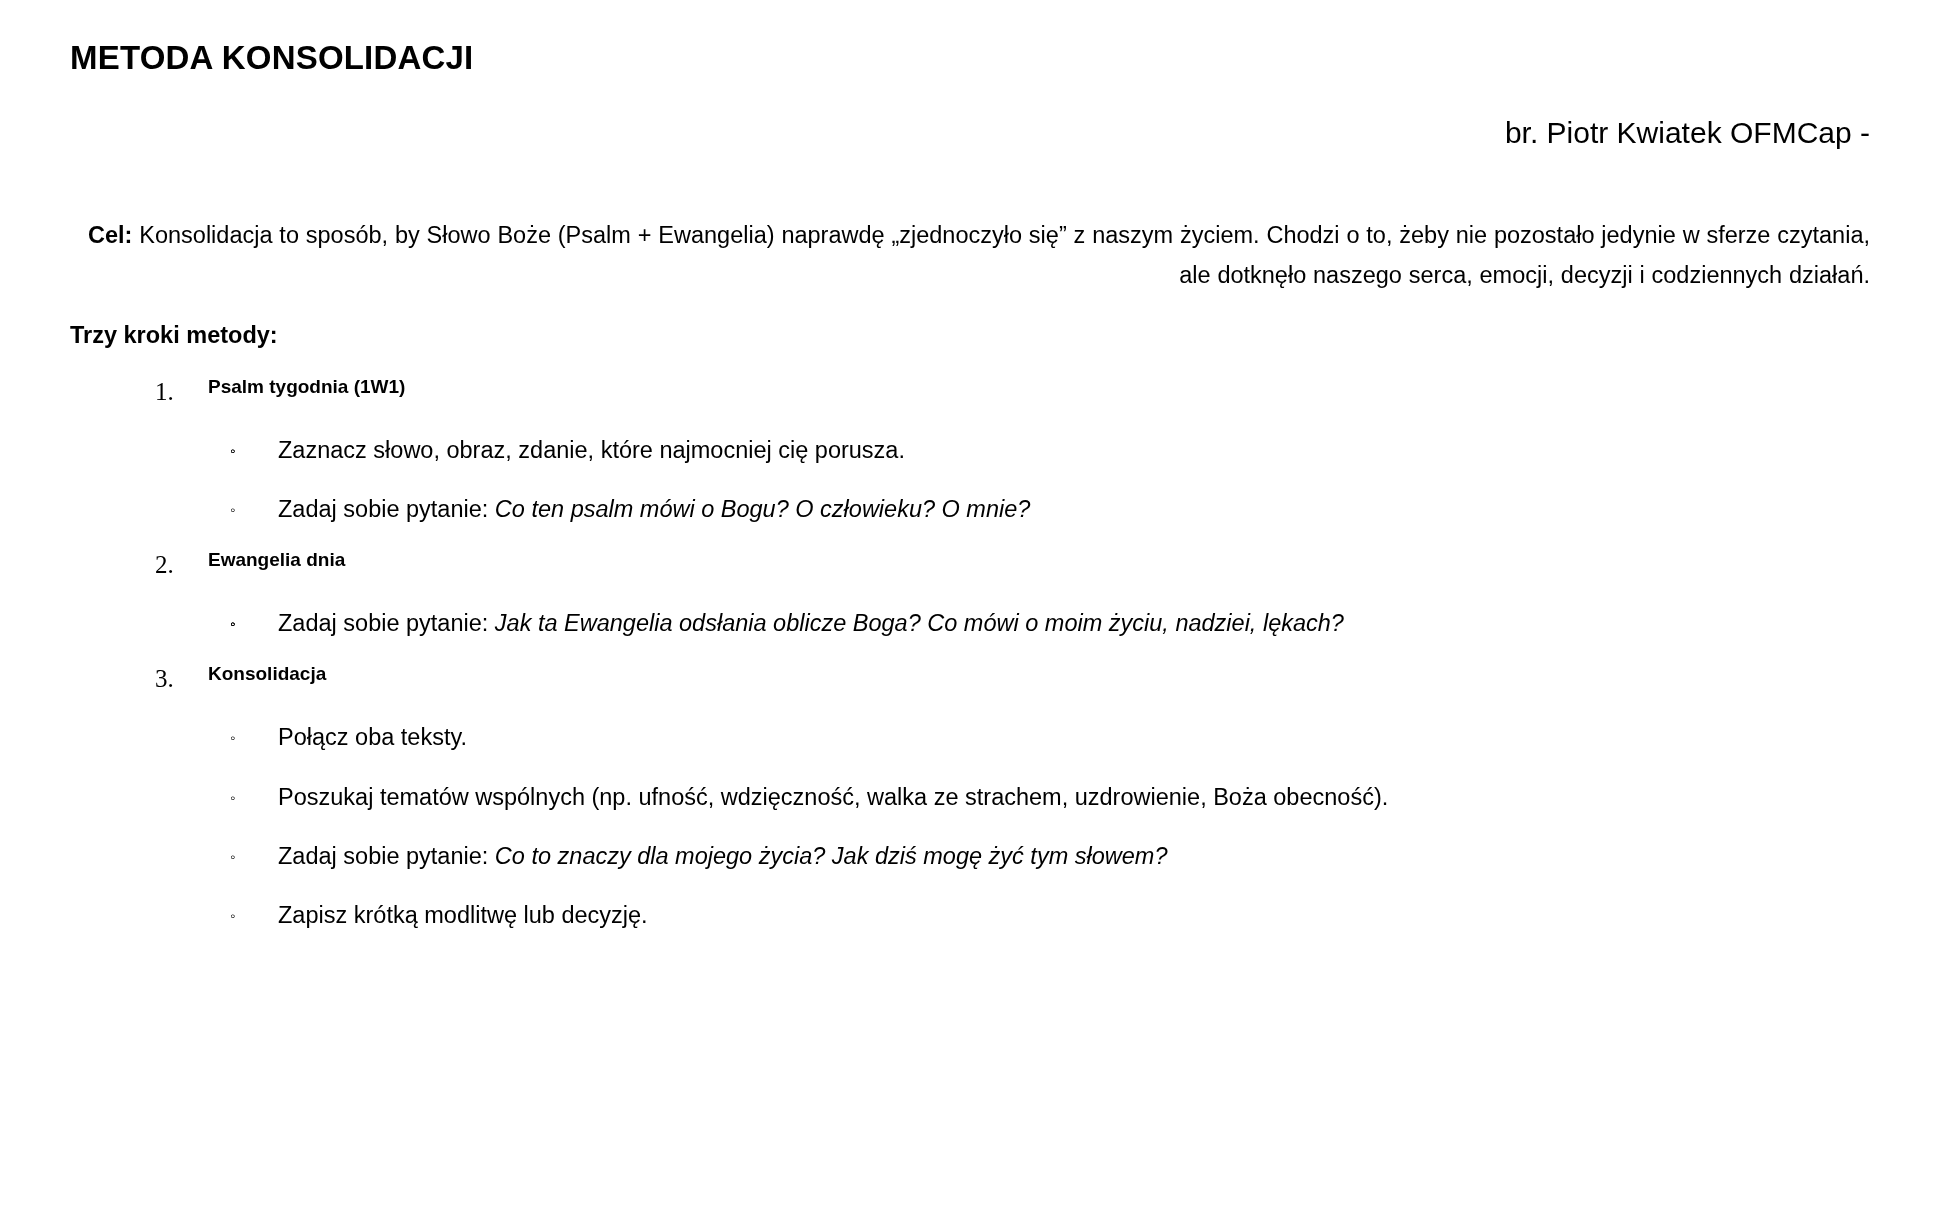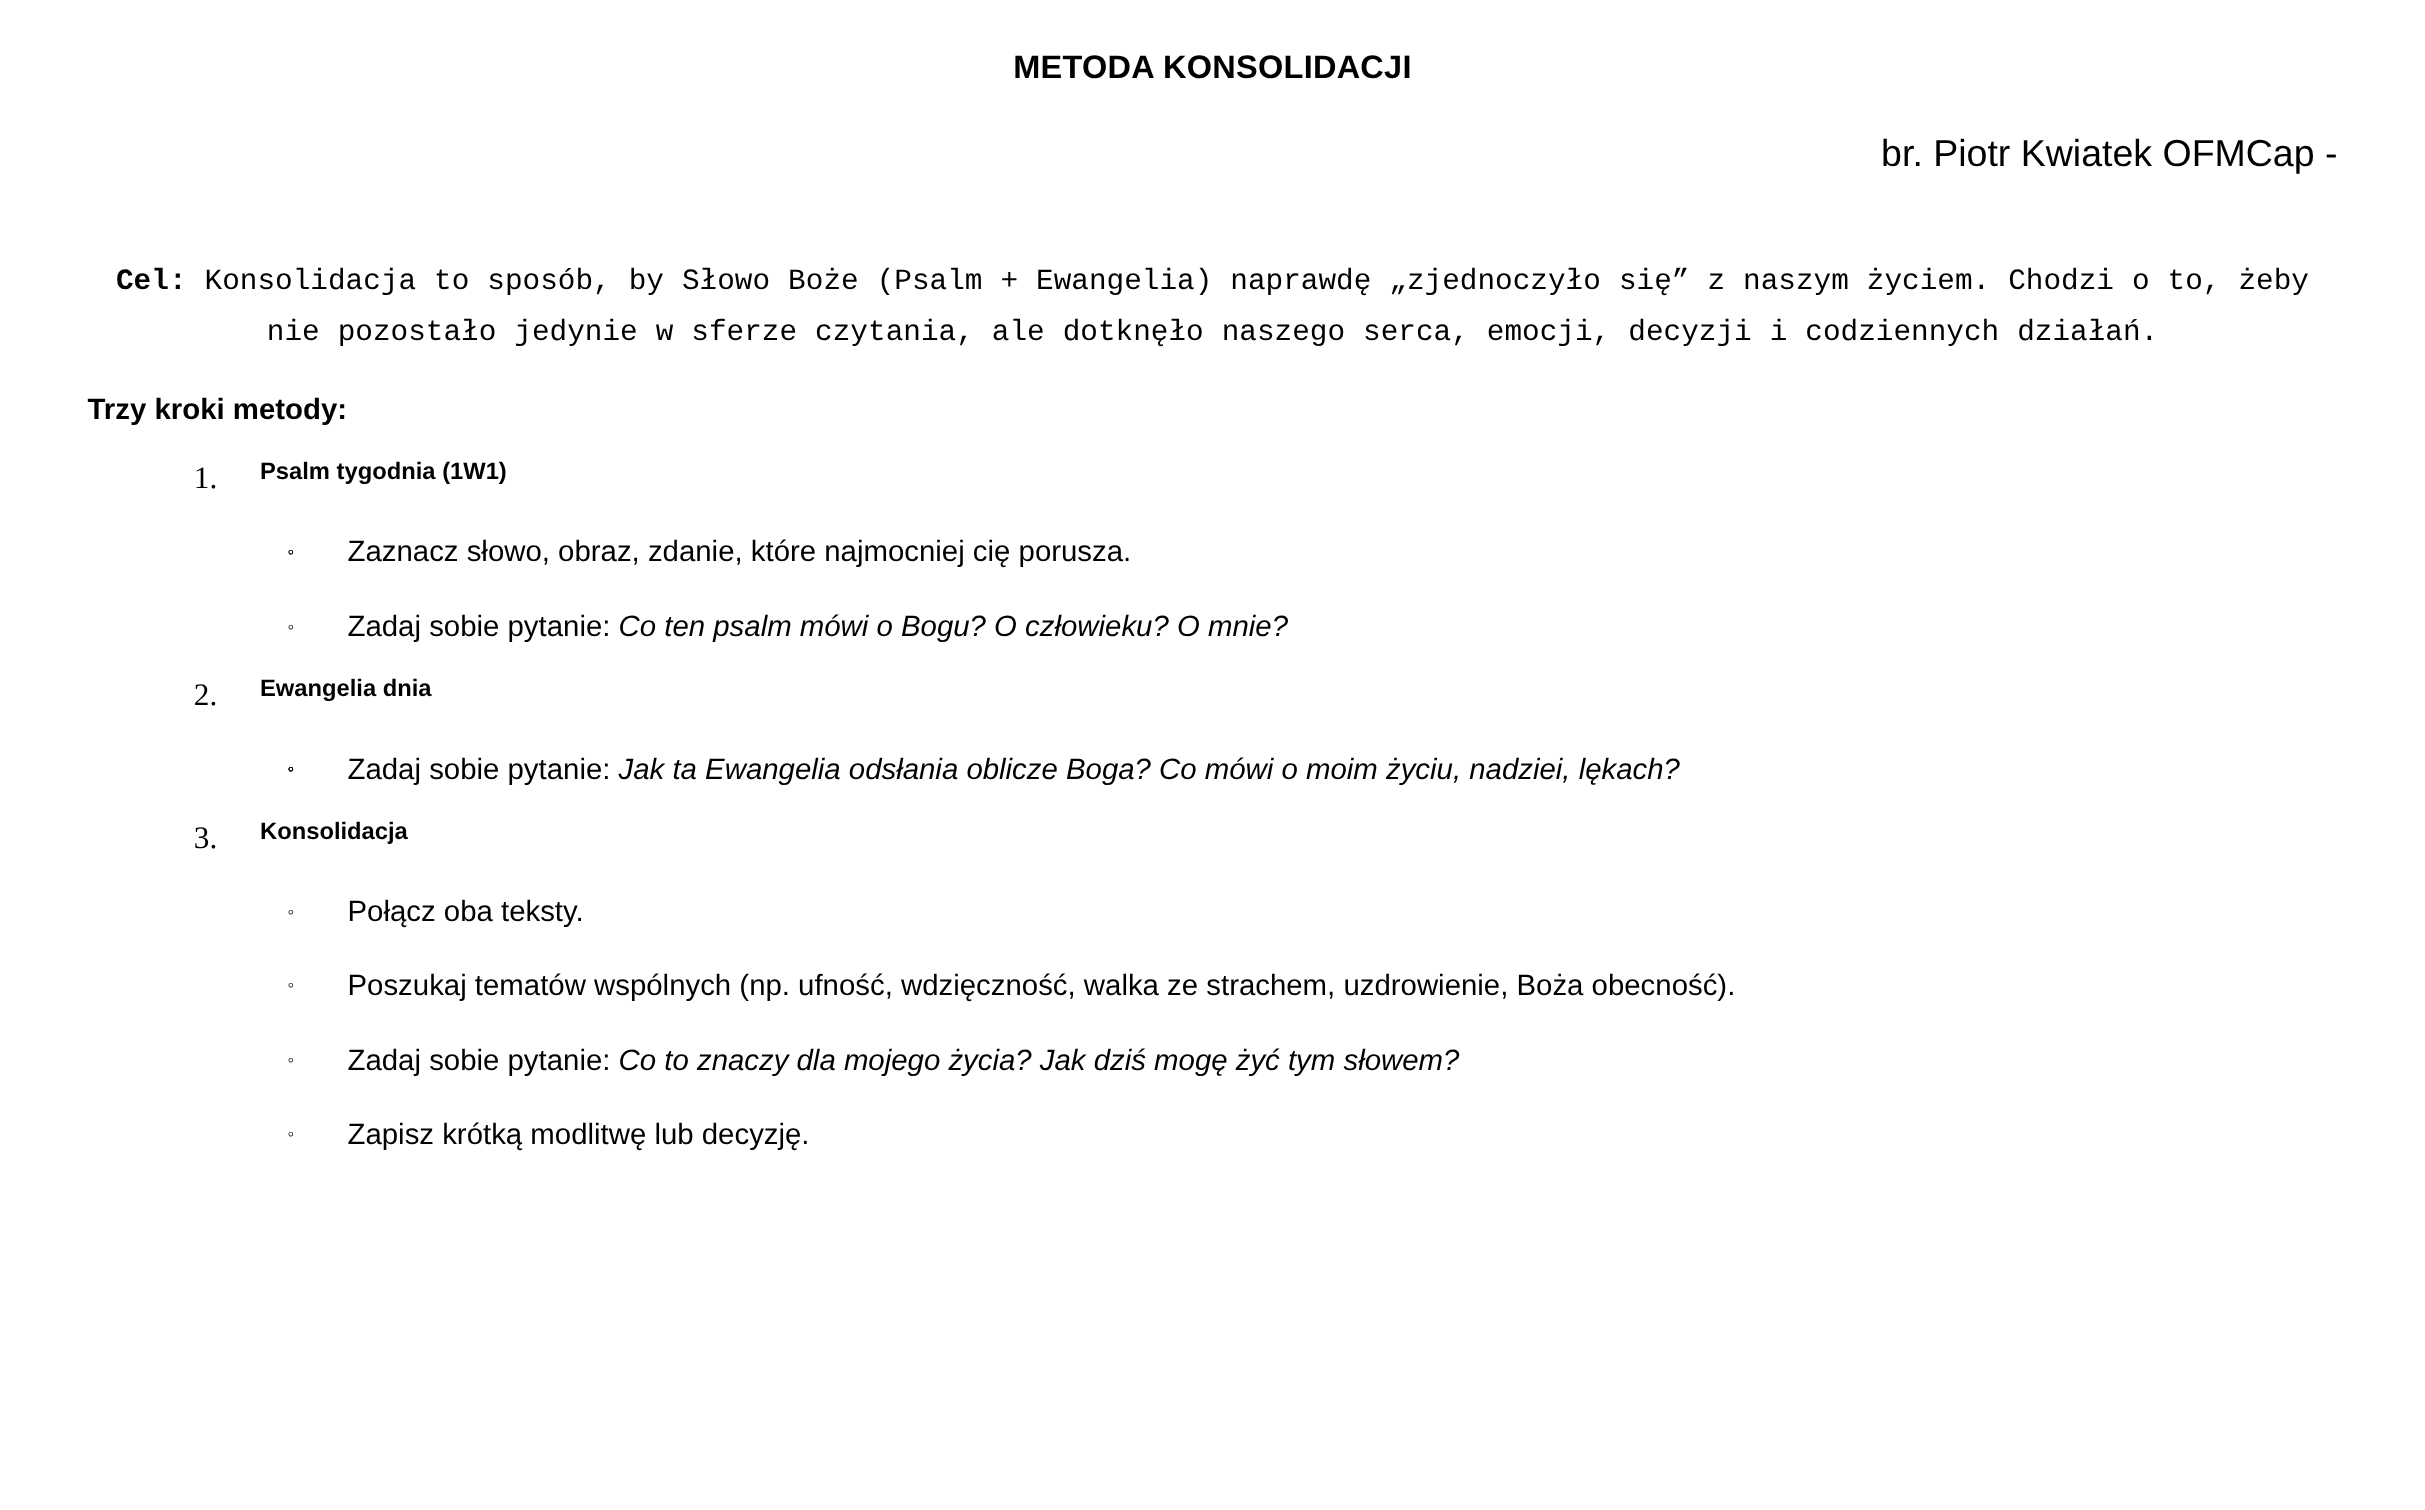--- a/index.html
+++ b/index.html
@@ -19,43 +19,41 @@
   .page {
     width: 1940px;
     min-height: 1208px;
     box-sizing: border-box;
     padding: 22px 70px 30px 70px;
     background: #ffffff;
   }
 
   
   .doc-title {
-    text-align: center;
-    font-size: 26px;
+    font-size: 33px;
     font-weight: bold;
     letter-spacing: 0.2px;
     margin: 16px 0 0 0;
     line-height: 1.2;
   }
   .doc-subtitle {
     text-align: right;
     font-size: 30px;
     font-weight: normal;
     margin: 35px 0 0 0;
     line-height: 1.3;
   }
 
   
   .intro {
     font-size: 23.5px;
     line-height: 1.72;
     margin: 63px 0 0 0;
-    text-align: center;
+    text-align: right;
     word-spacing: 0.3px;
-    font-family: Liberation Mono, monospace;
   }
   .intro .lead {
     font-weight: bold;
   }
 
   .section-heading {
     font-size: 23.5px;
     font-weight: bold;
     margin: 23px 0 0 0;
     line-height: 1.5;

